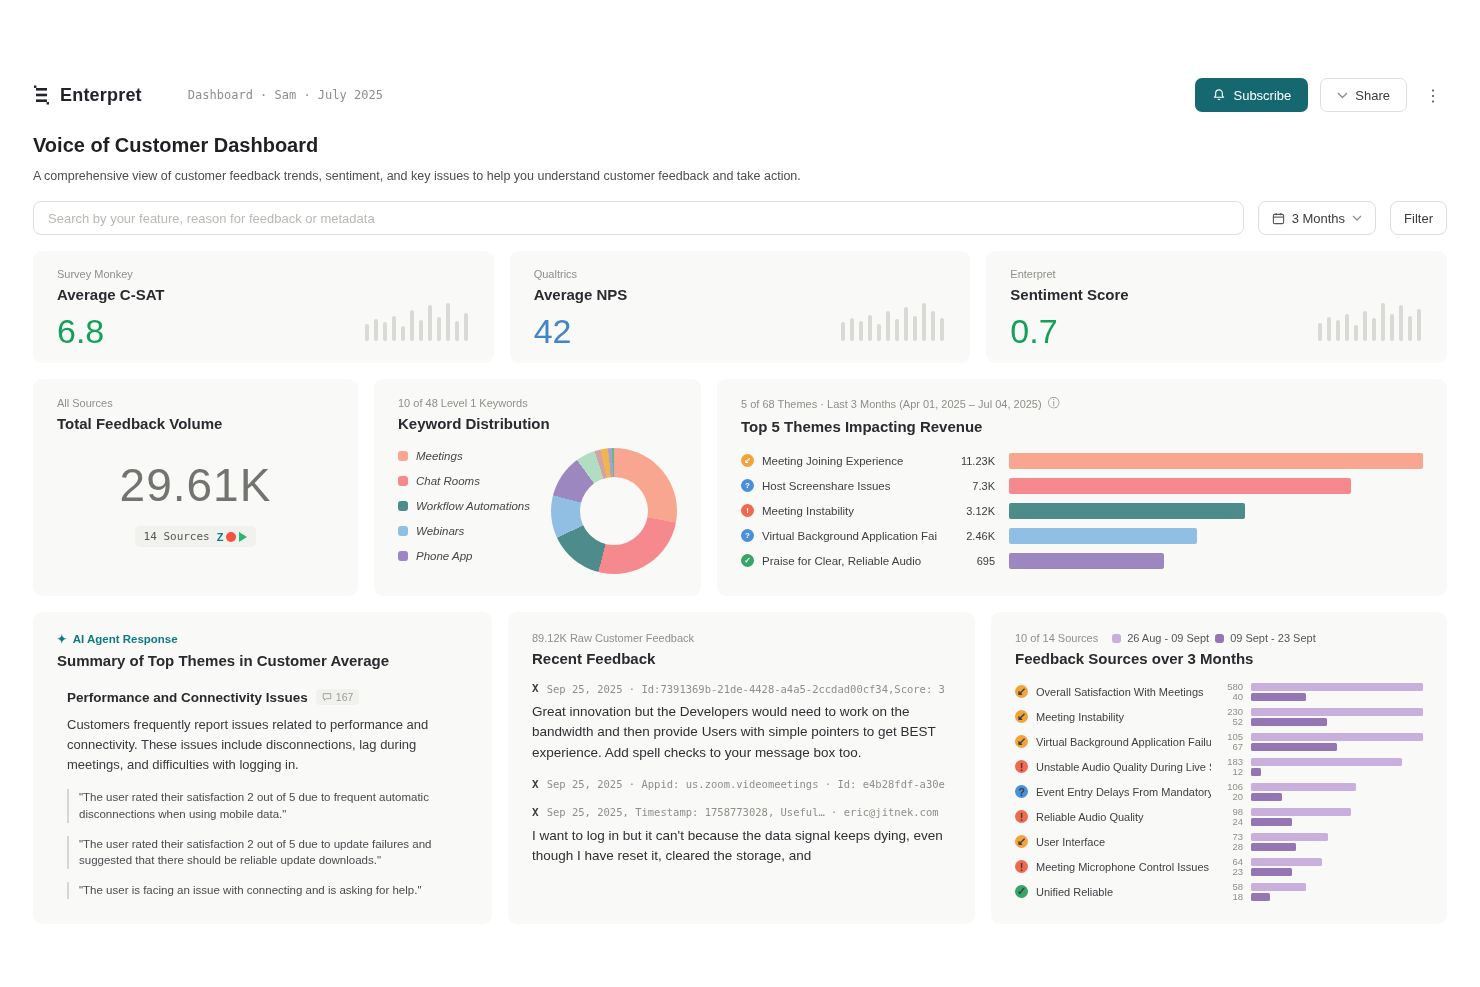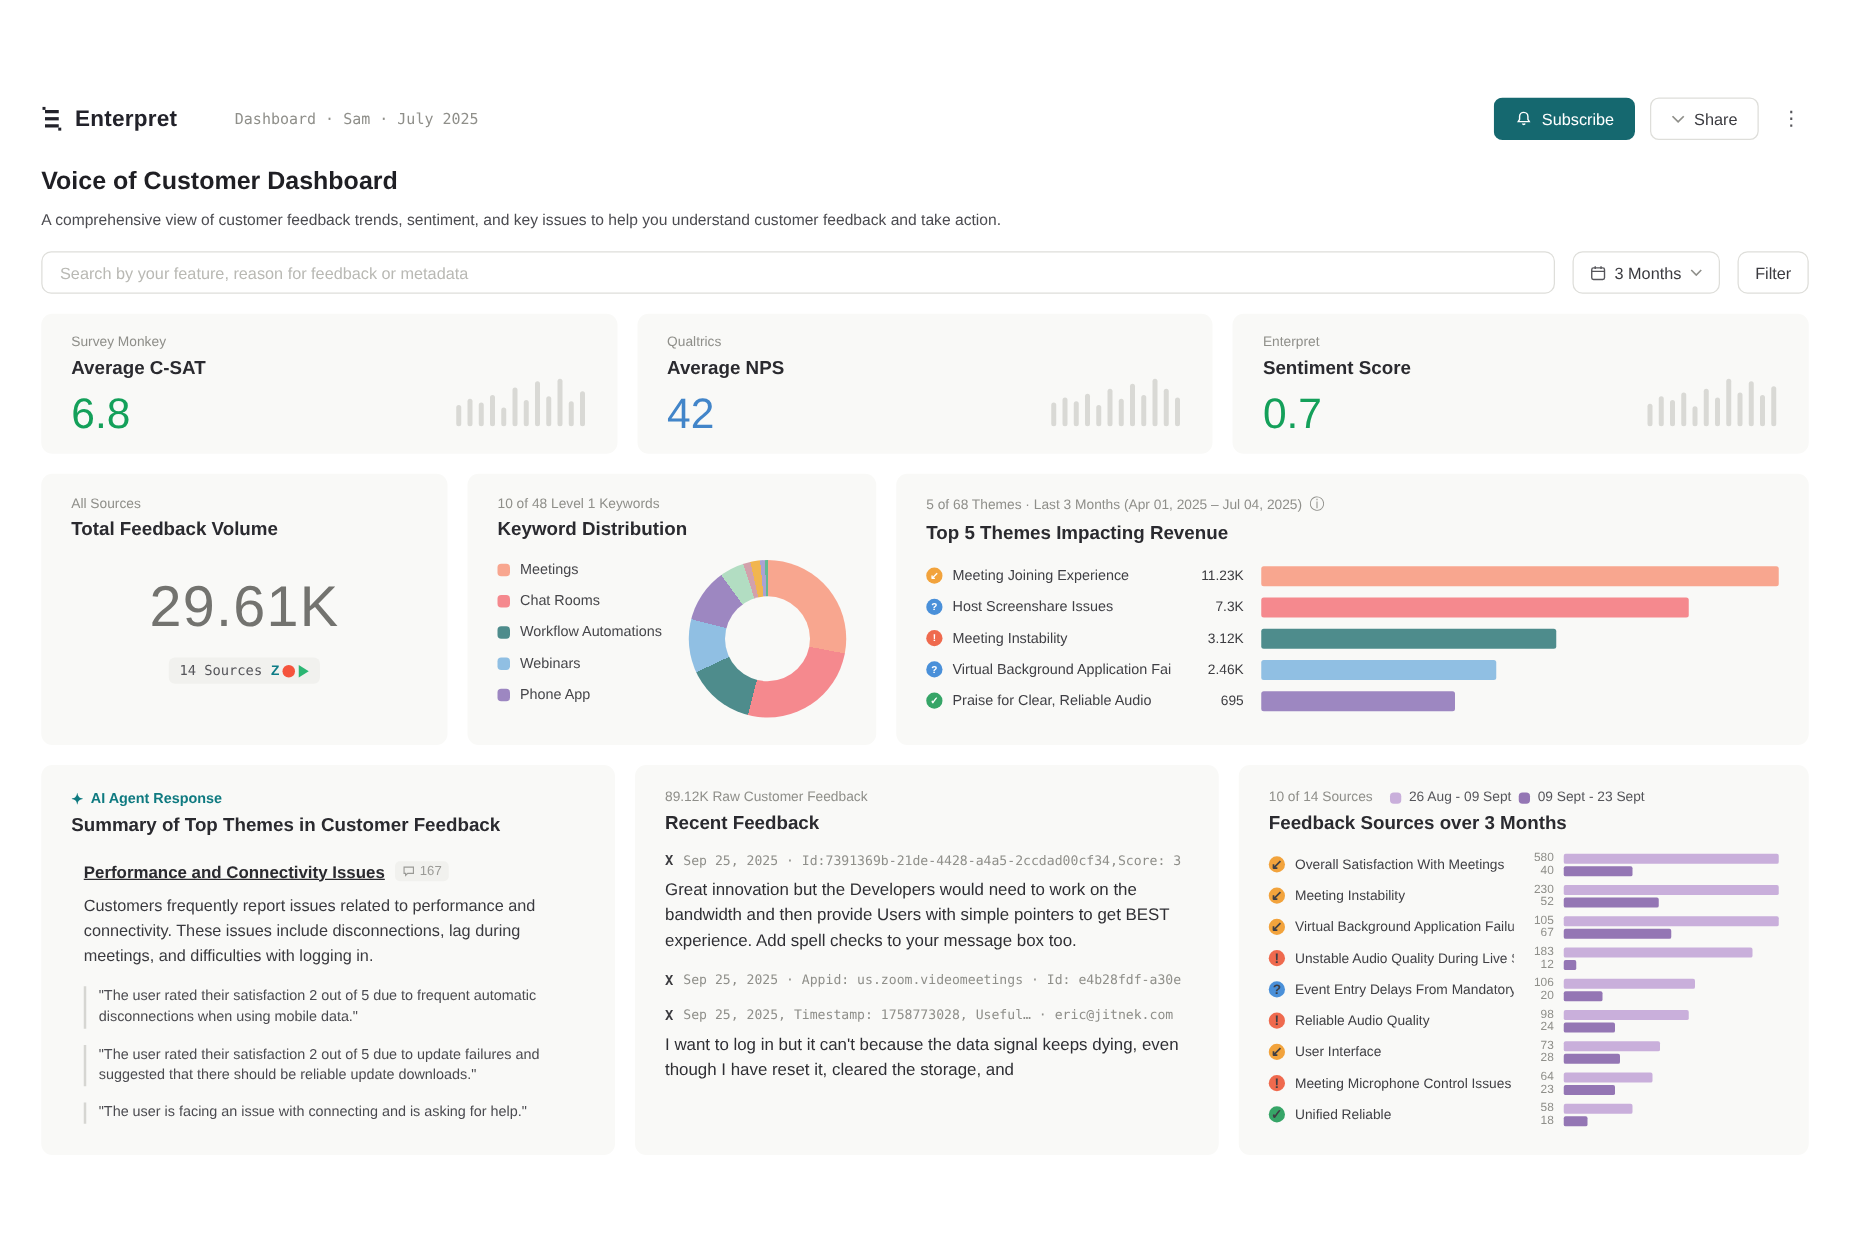--- a/index.html
+++ b/index.html
@@ -48,21 +48,21 @@
   .big-number { text-align:center; margin-top:26px; font-size:46px; font-weight:500; color:#73736f; letter-spacing:1px; }
   .chip { margin:14px auto 0; width:max-content; display:flex; align-items:center; gap:7px;
     background:#f1f1ee; border-radius:5px; padding:4px 9px;
     font-family:"DejaVu Sans Mono", monospace; font-size:11px; color:#55555a; }
   .chip-icons { display:flex; align-items:center; gap:3px; }
   .src-z { color:#0e7c86; font-weight:bold; font-size:11px; font-family:"Liberation Sans",sans-serif; }
   .src-reddit { width:10px; height:10px; border-radius:50%; background:#f5543d; display:inline-block; }
   .src-play { width:0; height:0; border-left:8px solid #2bb673; border-top:5px solid transparent; border-bottom:5px solid transparent; display:inline-block; }
 
   .kw-body { display:flex; margin-top:10px; }
-  .legend-col { flex:1; padding-top:8px; }
+  .legend-col { flex:1; padding-top:8px;font-style:italic; }
   .legend-item { display:flex; align-items:center; gap:8px; margin-bottom:13px; }
   .legend-sq { width:10px; height:10px; border-radius:3px; }
   .legend-label { font-size:11.5px; color:#46464a; }
   .donut { width:126px; height:126px; border-radius:50%; margin-top:6px; position:relative; }
   .donut::after { content:""; position:absolute; inset:29px; background:#f9f9f7; border-radius:50%; }
 
   .eyebrow-row { display:flex; align-items:center; gap:6px; }
   .info-i { color:#8f8f8a; font-size:12px; }
   .theme-rows { margin-top:13px; }
   .theme-row { display:flex; align-items:center; height:25px; }
@@ -72,21 +72,21 @@
   .theme-val { width:58px; text-align:right; font-size:11px; color:#3c3c40; margin-right:14px; }
   .theme-bar-wrap { width:414px; }
   .theme-bar { height:16px; border-radius:2px; }
 
   .bot1 { width:459px; height:312px; padding:20px 24px; }
   .bot2 { width:467px; height:312px; padding:20px 24px; }
   .bot3 { flex:1; height:312px; padding:20px 24px; }
 
   .ai-badge { display:flex; align-items:center; gap:6px; font-size:11.5px; color:#0f7a80; font-weight:bold; }
   .sec-head { margin-top:20px; margin-left:10px; display:flex; align-items:center; gap:8px; }
-  .sec-title { font-size:13.5px; font-weight:bold; color:#2a2a2f;text-decoration:underline; }
+  .sec-title { font-size:13.5px; font-weight:bold; color:#2a2a2f; }
   .cmt-chip { display:inline-flex; align-items:center; gap:4px; background:#f1f1ee; border-radius:4px;
     padding:2px 6px; font-size:10.5px; color:#9a9a96; cursor:pointer; }
   .sec-body { margin:10px 0 0 10px; font-size:13px; line-height:1.55; color:#3a3a3f; }
   .quotes { margin:14px 0 0 10px; }
   .quote { border-left:2px solid #d6d6d2; padding-left:10px; margin-bottom:13px;
     font-size:11.5px; line-height:1.45; color:#4b4b50; }
 
   .fb-entry { margin-top:15px; cursor:pointer; }
   .fb-meta { display:flex; align-items:center; gap:8px; font-family:"DejaVu Sans Mono", monospace;
     font-size:10.5px; color:#8f8f8a; white-space:nowrap; overflow:hidden; }
@@ -316,21 +316,21 @@
         </div>
     </div>
   </div>
 
   <div class="row">
     <div class="card bot1">
       <div class="ai-badge">
         <span>✦</span>
         <span>AI Agent Response</span>
       </div>
-      <div class="card-title">Summary of Top Themes in Customer Feedback</div>
+      <div class="card-title">Summary of Top Themes in Customer Average</div>
       <div class="sec-head">
         <span class="sec-title">Performance and Connectivity Issues</span>
         <span class="cmt-chip">
           <svg width="10" height="10" viewBox="0 0 12 12">
             <path d="M1.5 2h9v6h-5.5L3 10V8H1.5z" fill="none" stroke="#9a9a96" stroke-width="1.1"></path>
           </svg>
           <span>167</span>
         </span>
       </div>
       <div class="sec-body">Customers frequently report issues related to performance and connectivity. These issues include disconnections, lag during meetings, and difficulties with logging in.</div>

